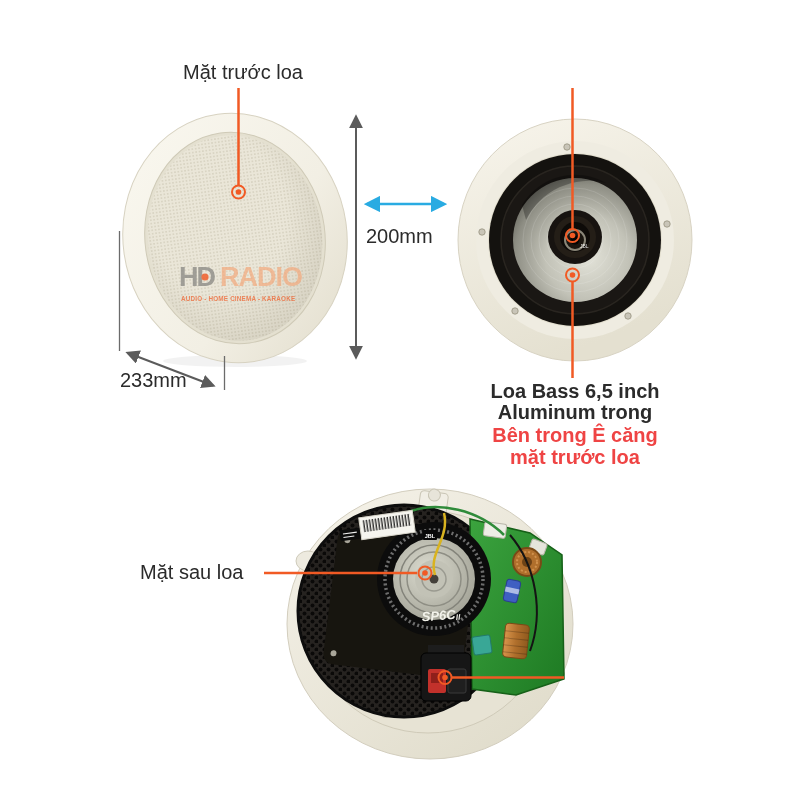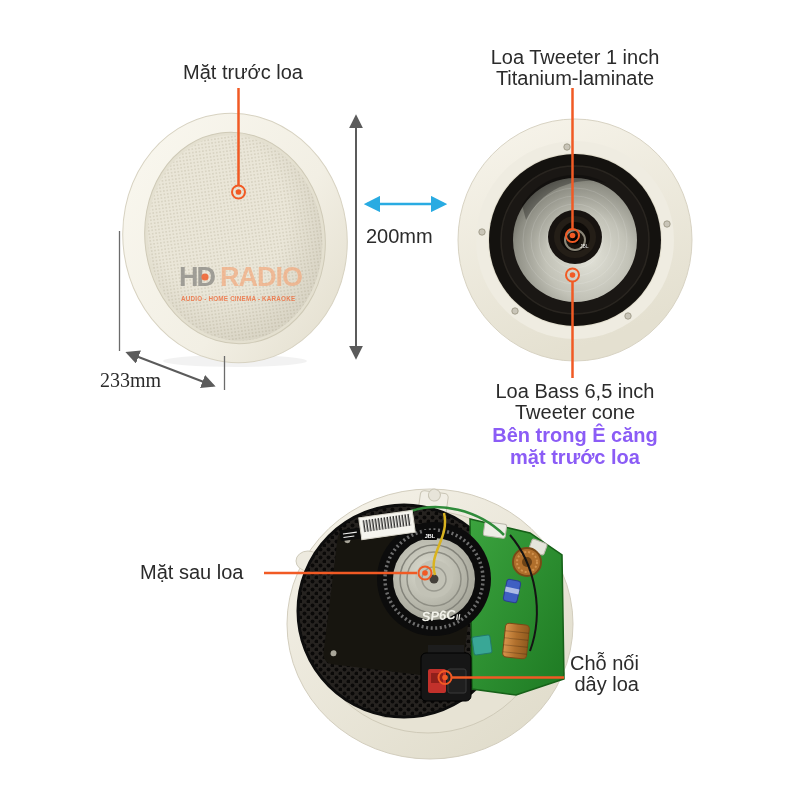--- a/index.html
+++ b/index.html
@@ -3,21 +3,21 @@
 <meta charset="utf-8">
 <style>
   * { margin:0; padding:0; box-sizing:border-box; }
   html,body { background:#ffffff; }
   body { width:800px; height:800px; font-family:"Liberation Sans","DejaVu Sans",sans-serif; }
   .canvas { position:relative; width:800px; height:800px; background:#ffffff; overflow:hidden; }
   .canvas > svg, .canvas > div { position:absolute; }
   .label { color:#2B2B2B; font-size:20px; line-height:21px; white-space:nowrap;text-align:right; }
   .center { text-align:center; }
   .right { text-align:left; }
-  .orange-note { color:#8b5cf6; font-weight:bold; line-height:22px; }
+  .orange-note { color:#ef4444; font-weight:bold; line-height:22px; }
 </style>
 </head>
 <body>
 
 <div class="canvas">
 
   <svg style="left:115px; top:105px;" width="240" height="265" viewBox="0 0 240 265">
     <defs>
       <linearGradient id="rimGradL" x1="0" y1="0" x2="1" y2="1">
         <stop offset="0" stop-color="#FAF8F0"></stop>
@@ -269,39 +269,31 @@
 
     <g stroke="#F15A24">
       <circle cx="445" cy="677.5" r="6.5" fill="none" stroke-width="2"></circle>
       <circle cx="445" cy="677.5" r="2.8" fill="#F15A24" stroke="none"></circle>
       <line x1="452" y1="677.5" x2="564" y2="677.5" stroke-width="2.5"></line>
     </g>
   </svg>
 
   <div class="label center" style="left:158px; top:62px; width:170px;">Mặt trước loa</div>
 
-  <div class="label center" style="left:485px; top:47px; width:180px;">
-    <div>Loa Tweeter 1 inch</div>
-    <div>Titanium-laminate</div>
-  </div>
 
   <div class="label" style="left:366px; top:226px;">200mm</div>
 
-  <div class="label" style="left:100px; top:370px;font-family:Liberation Serif, serif;">233mm</div>
-
-  <div class="label center" style="left:485px; top:381px; width:180px;">
+  <div class="label" style="left:120px; top:370px;">233mm</div>
+
+  <div class="label center" style="left:485px; top:381px; width:180px;font-weight:bold;">
     <div>Loa Bass 6,5 inch</div>
-    <div>Tweeter cone</div>
+    <div>Aluminum trong</div>
   </div>
 
   <div class="label center orange-note" style="left:480px; top:424px; width:190px;">
     <div>Bên trong Ê căng</div>
     <div>mặt trước loa</div>
   </div>
 
   <div class="label right" style="left:140px; top:562px; width:118px;">Mặt sau loa</div>
 
-  <div class="label" style="left:570px; top:653px;">
-    <div>Chỗ nối</div>
-    <div>dây loa</div>
-  </div>
 
 </div>
 
 </body></html>

